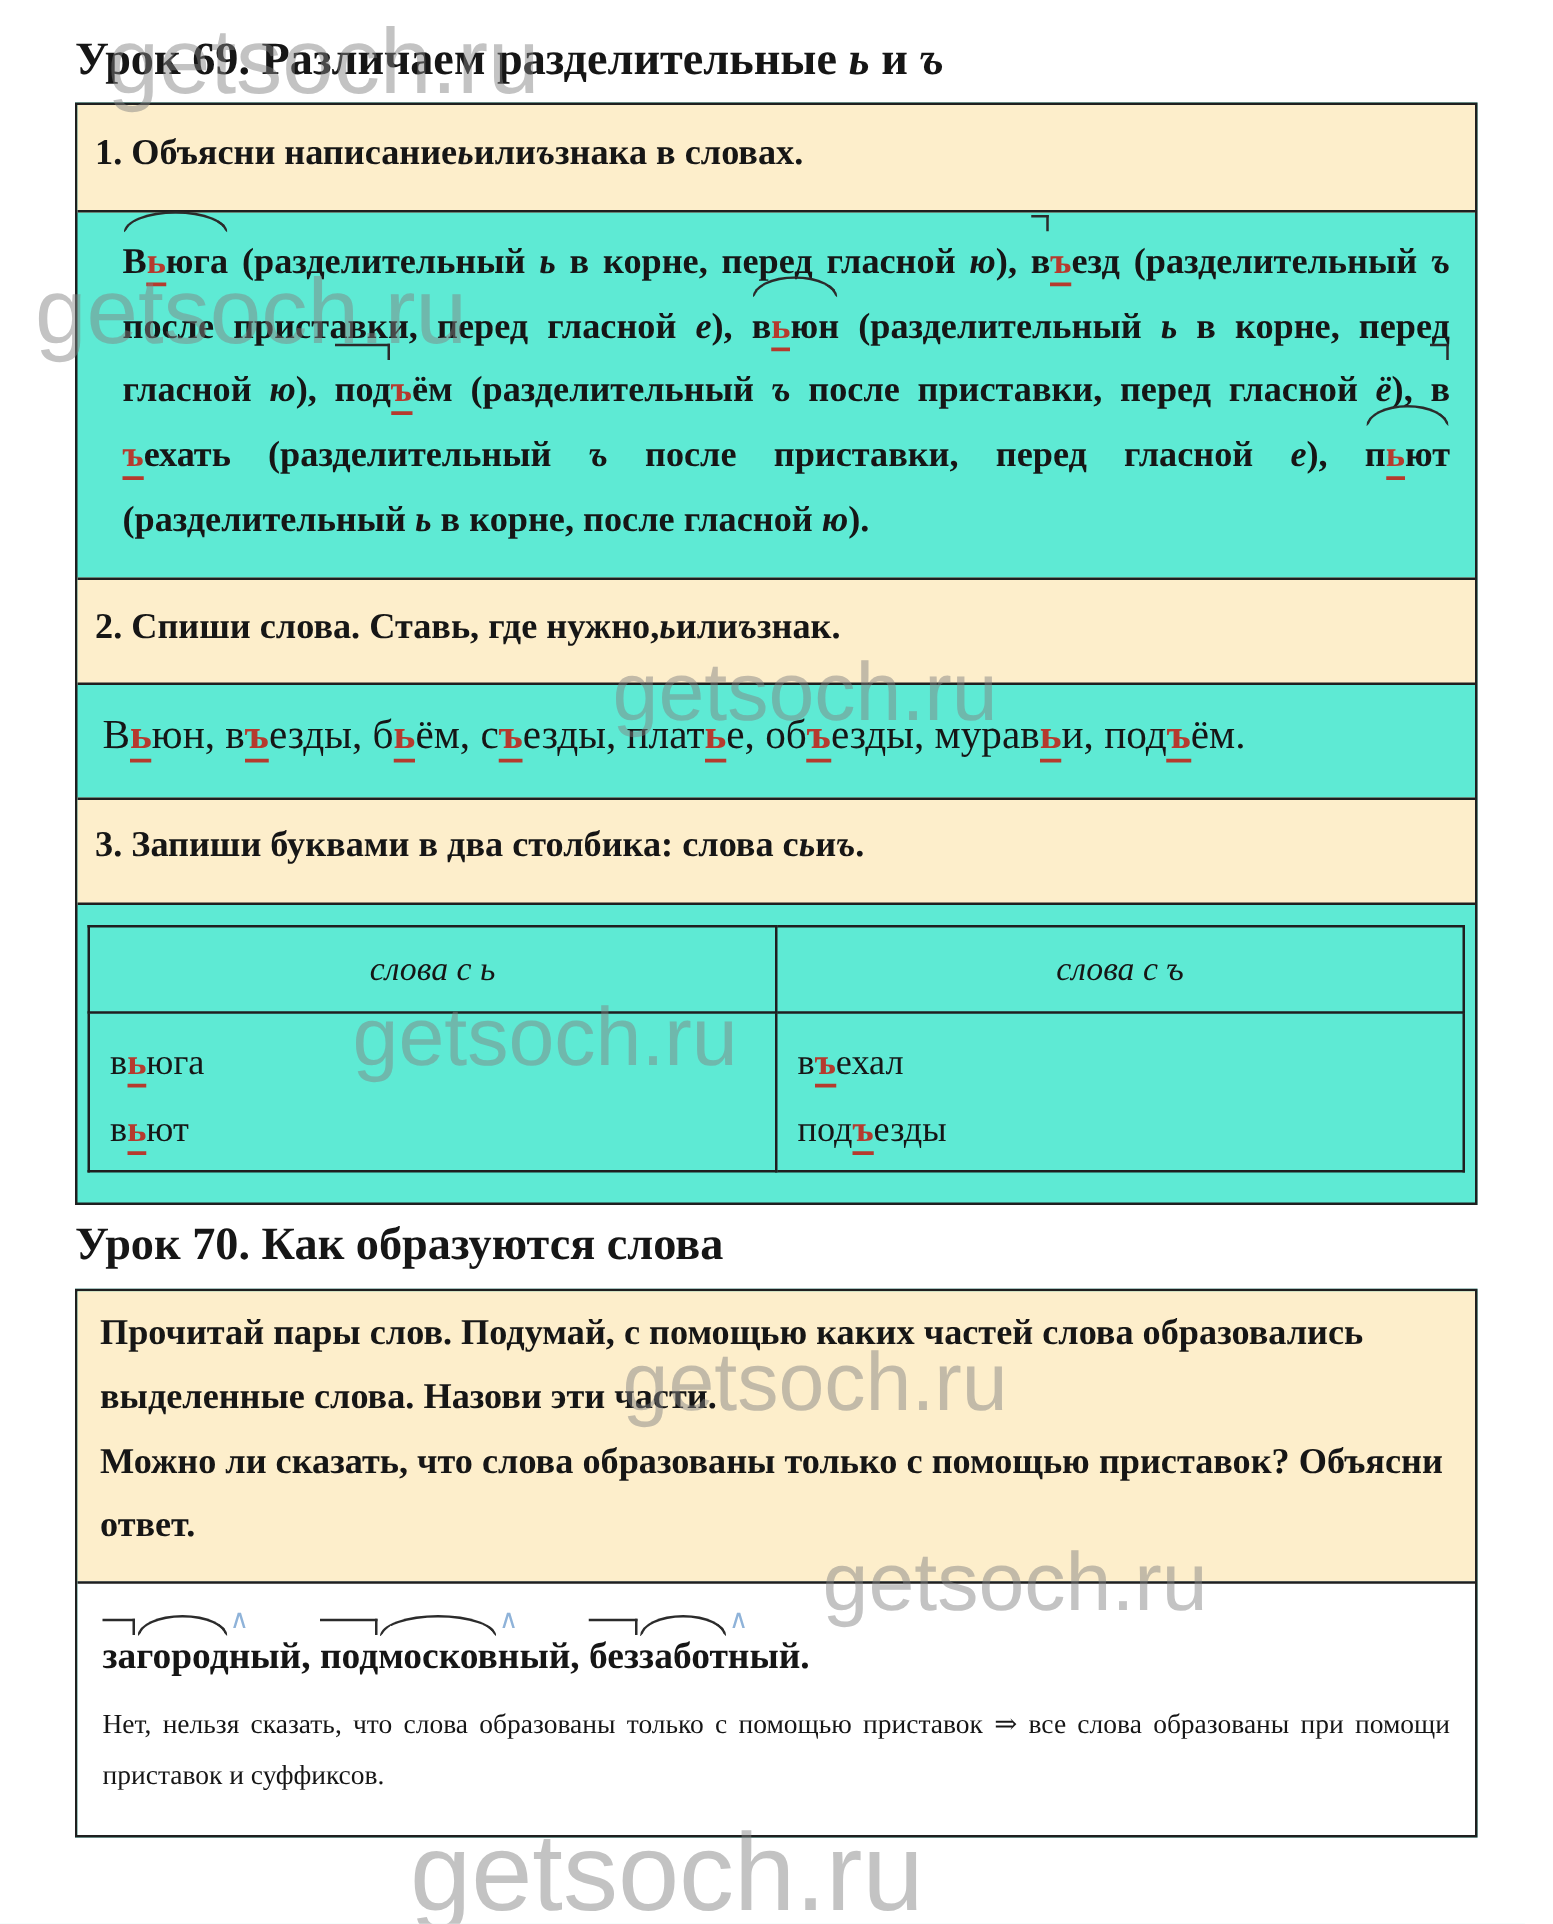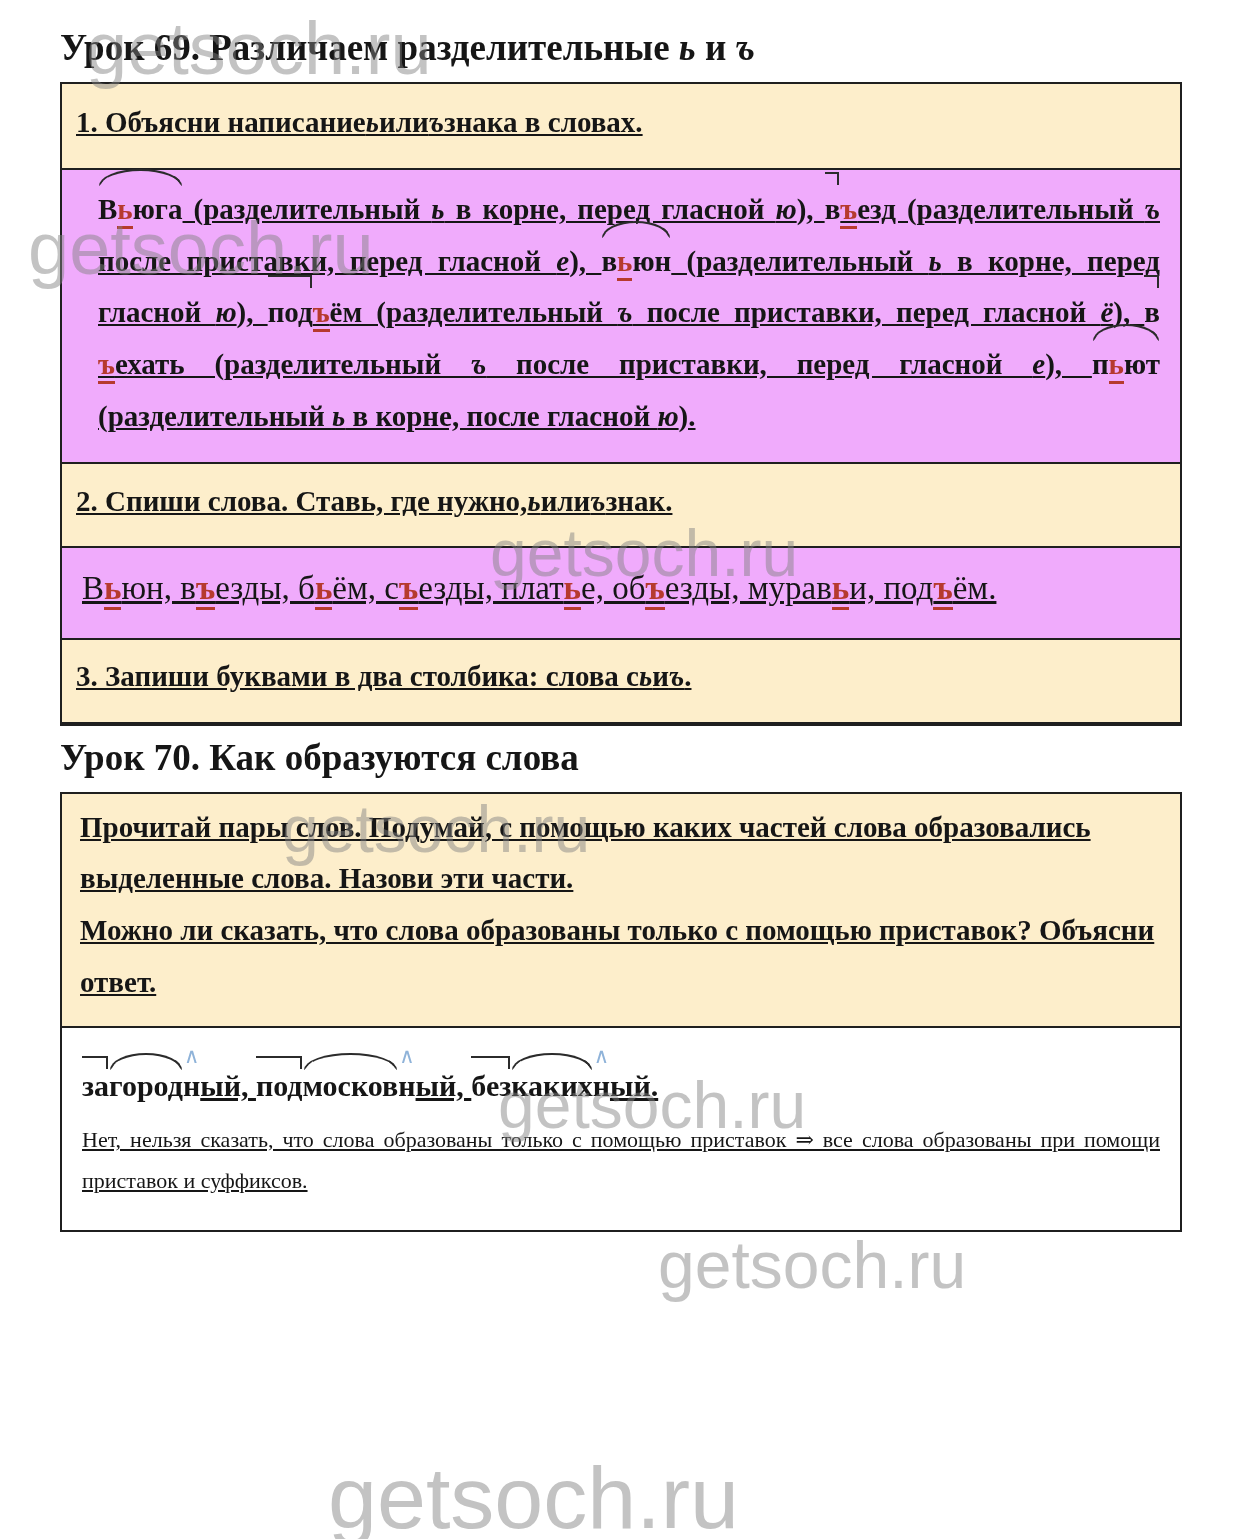--- a/index.html
+++ b/index.html
@@ -10,21 +10,21 @@
   html,body{background:#fff;}
   body{
     width:1242px;height:1539px;position:relative;overflow:hidden;
     font-family:"Liberation Serif","DejaVu Serif",serif;color:var(--text);
   }
   .content{position:absolute;left:60px;top:0;width:1122px;z-index:1;}
 
   .lesson-title{
     text-align:left;font-size:37px;font-weight:bold;margin-top:24px;line-height:1.3;
   }
-  .box{border:2px solid var(--line);margin-top:10px;background:#f0abfc;text-decoration:underline;}
+  .box{border:2px solid var(--line);margin-top:10px;background:#5eead4;}
 
   .strip{
     background:var(--cream);border-top:2px solid var(--line);border-bottom:2px solid var(--line);
     min-height:86px;display:flex;align-items:center;padding:6px 14px 14px 14px;
     font-size:29px;font-weight:bold;
   }
   .strip.first{border-top:none;}
 
   .answer-rich{
     padding:14px 20px 20px 36px;font-size:29px;font-weight:bold;
@@ -105,29 +105,49 @@
 
   <div class="box">
 
     <div class="strip first">1. Объясни написание <span class="tk-i">ь</span> или <span class="tk-i">ъ</span> знака в словах.</div>
     <div class="answer-rich"><span class="tk-root">В<span class="tk-r">ь</span>юга</span> (разделительный <span class="tk-i">ь</span> в корне, перед гласной <span class="tk-i">ю</span>), <span class="tk-pre">в</span><span class="tk-r">ъ</span>езд (разделительный <span class="tk-i">ъ</span> после приставки, перед гласной <span class="tk-i">е</span>), <span class="tk-root">в<span class="tk-r">ь</span>юн</span> (разделительный <span class="tk-i">ь</span> в корне, перед гласной <span class="tk-i">ю</span>), <span class="tk-pre">под</span><span class="tk-r">ъ</span>ём (разделительный <span class="tk-i">ъ</span> после приставки, перед гласной <span class="tk-i">ё</span>), <span class="tk-pre">в</span><span class="tk-r">ъ</span>ехать (разделительный <span class="tk-i">ъ</span> после приставки, перед гласной <span class="tk-i">е</span>), <span class="tk-root">п<span class="tk-r">ь</span>ют</span> (разделительный <span class="tk-i">ь</span> в корне, после гласной <span class="tk-i">ю</span>).</div>
 
     <div class="strip">2. Спиши слова. Ставь, где нужно, <span class="tk-i">ь</span> или <span class="tk-i">ъ</span> знак.</div>
     <div class="answer-plain">В<span class="tk-r">ь</span>юн, в<span class="tk-r">ъ</span>езды, б<span class="tk-r">ь</span>ём, с<span class="tk-r">ъ</span>езды, плат<span class="tk-r">ь</span>е, об<span class="tk-r">ъ</span>езды, мурав<span class="tk-r">ь</span>и, под<span class="tk-r">ъ</span>ём.</div>
 
     <div class="strip">3. Запиши буквами в два столбика: слова с <span class="tk-i">ь</span> и <span class="tk-i">ъ</span>.</div>
+    <div class="table-wrap">
+      <table class="split">
+        <tbody>
+            <tr>
+          <th>слова с ь</th>
+          <th>слова с ъ</th>
+        </tr>
+        <tr>
+          <td>
+            <div class="cell-line">в<span class="tk-r">ь</span>юга</div>
+            <div class="cell-line">в<span class="tk-r">ь</span>ют</div>
+          </td>
+          <td>
+            <div class="cell-line">в<span class="tk-r">ъ</span>ехал</div>
+            <div class="cell-line">под<span class="tk-r">ъ</span>езды</div>
+          </td>
+        </tr>
+      </tbody>
+        </table>
+    </div>
 
   </div>
 
   <div class="lesson-title" style="margin-top:8px;">Урок 70. Как образуются слова</div>
 
   <div class="box">
     <div class="cream-task">
       <div>Прочитай пары слов. Подумай, с помощью каких частей слова образовались выделенные слова. Назови эти части.</div>
       <div>Можно ли сказать, что слова образованы только с помощью приставок? Объясни ответ.</div>
     </div>
     <div class="white-answer">
-      <div class="morpheme-line"><span class="tk-pre">за</span><span class="tk-root">город</span><span class="tk-suf">н</span>ый, <span class="tk-pre">под</span><span class="tk-root">москов</span><span class="tk-suf">н</span>ый, <span class="tk-pre">без</span><span class="tk-root">каких</span><span class="tk-suf">н</span>ый.</div>
+      <div class="morpheme-line"><span class="tk-pre">за</span><span class="tk-root">город</span><span class="tk-suf">н</span>ый, <span class="tk-pre">под</span><span class="tk-root">москов</span><span class="tk-suf">н</span>ый, <span class="tk-pre">без</span><span class="tk-root">забот</span><span class="tk-suf">н</span>ый.</div>
       <div class="explanation">Нет, нельзя сказать, что слова образованы только с помощью приставок ⇒ все слова образованы при помощи приставок и суффиксов.</div>
     </div>
   </div>
 
 </div>
 
 </body></html>

